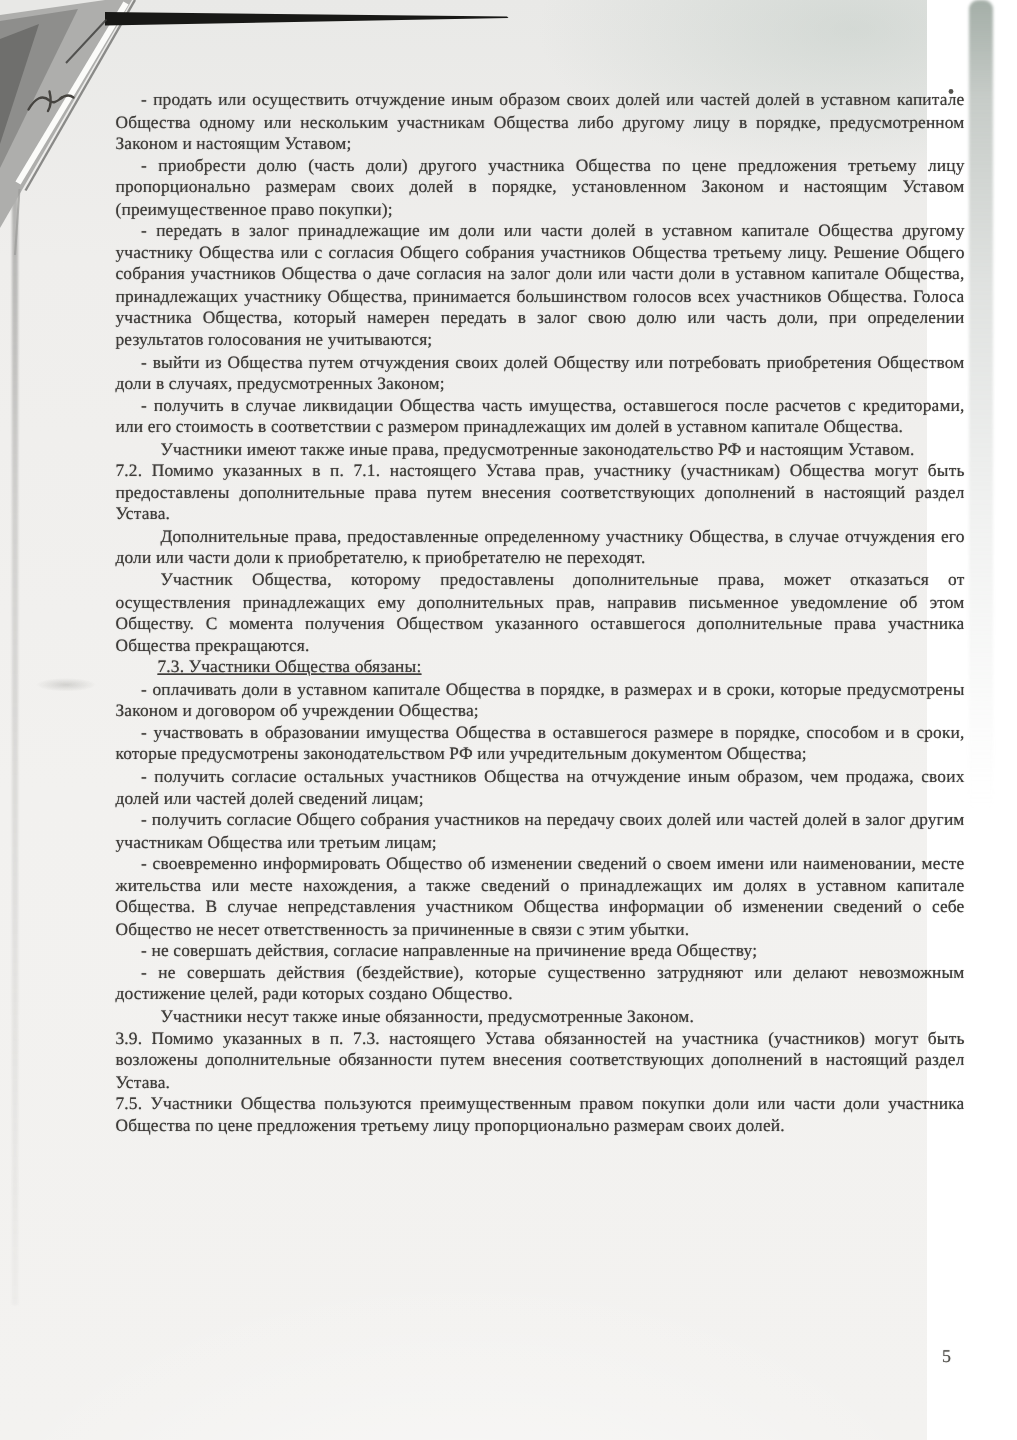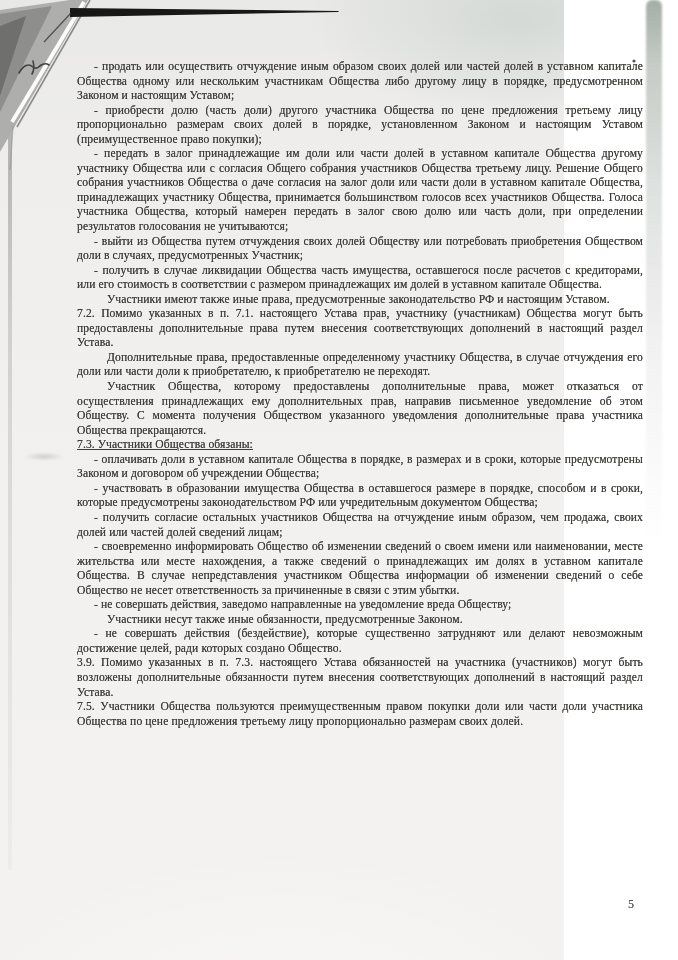--- a/index.html
+++ b/index.html
@@ -5,21 +5,21 @@
   html, body {
     margin: 0;
     padding: 0;
     width: 678px;
     height: 960px;
     overflow: hidden;
     font-family: "Liberation Serif", "DejaVu Serif", serif;
   }
   .page {
     position: relative;
-    width: 564px;
+    width: 618px;
     height: 960px;
     background:
       radial-gradient(ellipse 300px 140px at 92% 2%, rgba(176,190,182,0.38), rgba(176,190,182,0) 70%),
       radial-gradient(ellipse 500px 300px at 50% 110%, rgba(255,255,255,0.5), rgba(255,255,255,0) 70%),
       linear-gradient(180deg, #e9e9e7 0%, #efeeec 18%, #f2f1ef 55%, #f3f2f0 100%);
   }
   .text-body {
     position: absolute;
     left: 77px;
     top: 60px;
@@ -30,21 +30,21 @@
     letter-spacing: 0.1px;
     text-shadow: 0 0 0.55px rgba(68,66,62,0.85);
   }
   .para {
     text-align: justify;
     margin: 0;
   }
   .para.bullet  { text-indent: 17px; }
   .para.indent  { text-indent: 30px; font-family: Liberation Serif, serif; }
   .para.section { text-indent: 0; }
-  .para.heading { text-indent: 0; text-decoration: underline; }
+  .para.heading { text-indent: 0; text-decoration: underline; margin-left: 28px; }
   .page-number {
     position: absolute;
     left: 628px;
     top: 897px;
     font-size: 12px;
     color: #54524e;
     text-shadow: 0 0 0.6px rgba(80,78,74,0.7);
   }
   .artifact-overlay {
     position: absolute;
@@ -123,32 +123,33 @@
       <path d="M40,66 q5,-4 9,-1"></path>
     </g>
 
     <circle cx="634" cy="61" r="1.6" fill="#56544f"></circle>
   </svg>
 
   <div class="text-body">
       <div class="para bullet">- продать или осуществить отчуждение иным образом своих долей или частей долей в уставном капитале Общества одному или нескольким участникам Общества либо другому лицу в порядке, предусмотренном Законом и настоящим Уставом;</div>
       <div class="para bullet">- приобрести долю (часть доли) другого участника Общества по цене предложения третьему лицу пропорционально размерам своих долей в порядке, установленном Законом и настоящим Уставом (преимущественное право покупки);</div>
       <div class="para bullet">- передать в залог принадлежащие им доли или части долей в уставном капитале Общества другому участнику Общества или с согласия Общего собрания участников Общества третьему лицу. Решение Общего собрания участников Общества о даче согласия на залог доли или части доли в уставном капитале Общества, принадлежащих участнику Общества, принимается большинством голосов всех участников Общества. Голоса участника Общества, который намерен передать в залог свою долю или часть доли, при определении результатов голосования не учитываются;</div>
-      <div class="para bullet">- выйти из Общества путем отчуждения своих долей Обществу или потребовать приобретения Обществом доли в случаях, предусмотренных Участник;</div>
+      <div class="para bullet">- выйти из Общества путем отчуждения своих долей Обществу или потребовать приобретения Обществом доли в случаях, предусмотренных Законом;</div>
       <div class="para bullet">- получить в случае ликвидации Общества часть имущества, оставшегося после расчетов с кредиторами, или его стоимость в соответствии с размером принадлежащих им долей в уставном капитале Общества.</div>
       <div class="para indent">Участники имеют также иные права, предусмотренные законодательство РФ и настоящим Уставом.</div>
       <div class="para section">7.2. Помимо указанных в п. 7.1. настоящего Устава прав, участнику (участникам) Общества могут быть предоставлены дополнительные права путем внесения соответствующих дополнений в настоящий раздел Устава.</div>
       <div class="para indent">Дополнительные права, предоставленные определенному участнику Общества, в случае отчуждения его доли или части доли к приобретателю, к приобретателю не переходят.</div>
-      <div class="para indent">Участник Общества, которому предоставлены дополнительные права, может отказаться от осуществления принадлежащих ему дополнительных прав, направив письменное уведомление об этом Обществу. С момента получения Обществом указанного уведомления дополнительные права участника Общества прекращаются.</div>
+      <div class="para indent">Участник Общества, которому предоставлены дополнительные права, может отказаться от осуществления принадлежащих ему дополнительных прав, направив письменное уведомление об этом Обществу. С момента получения Обществом указанного оставшегося дополнительные права участника Общества прекращаются.</div>
       <div class="para heading">7.3. Участники Общества обязаны:</div>
       <div class="para bullet">- оплачивать доли в уставном капитале Общества в порядке, в размерах и в сроки, которые предусмотрены Законом и договором об учреждении Общества;</div>
       <div class="para bullet">- участвовать в образовании имущества Общества в оставшегося размере в порядке, способом и в сроки, которые предусмотрены законодательством РФ или учредительным документом Общества;</div>
       <div class="para bullet">- получить согласие остальных участников Общества на отчуждение иным образом, чем продажа, своих долей или частей долей сведений лицам;</div>
+      <div class="para bullet">- получить согласие Общего собрания участников на передачу своих долей или частей долей в залог другим участникам Общества или третьим лицам;</div>
       <div class="para bullet">- своевременно информировать Общество об изменении сведений о своем имени или наименовании, месте жительства или месте нахождения, а также сведений о принадлежащих им долях в уставном капитале Общества. В случае непредставления участником Общества информации об изменении сведений о себе Общество не несет ответственность за причиненные в связи с этим убытки.</div>
-      <div class="para bullet">- не совершать действия, заведомо направленные на уведомление вреда Обществу;</div>
+      <div class="para bullet">- не совершать действия, согласие направленные на причинение вреда Обществу;</div>
+      <div class="para bullet">- не совершать действия (бездействие), которые существенно затрудняют или делают невозможным достижение целей, ради которых создано Общество.</div>
       <div class="para indent">Участники несут также иные обязанности, предусмотренные Законом.</div>
-      <div class="para bullet">- не совершать действия (бездействие), которые существенно затрудняют или делают невозможным достижение целей, ради которых создано Общество.</div>
       <div class="para section">3.9. Помимо указанных в п. 7.3. настоящего Устава обязанностей на участника (участников) могут быть возложены дополнительные обязанности путем внесения соответствующих дополнений в настоящий раздел Устава.</div>
       <div class="para section">7.5. Участники Общества пользуются преимущественным правом покупки доли или части доли участника Общества по цене предложения третьему лицу пропорционально размерам своих долей.</div>
     </div>
 
   <div class="page-number">5</div>
 </div>
 
 </body></html>

